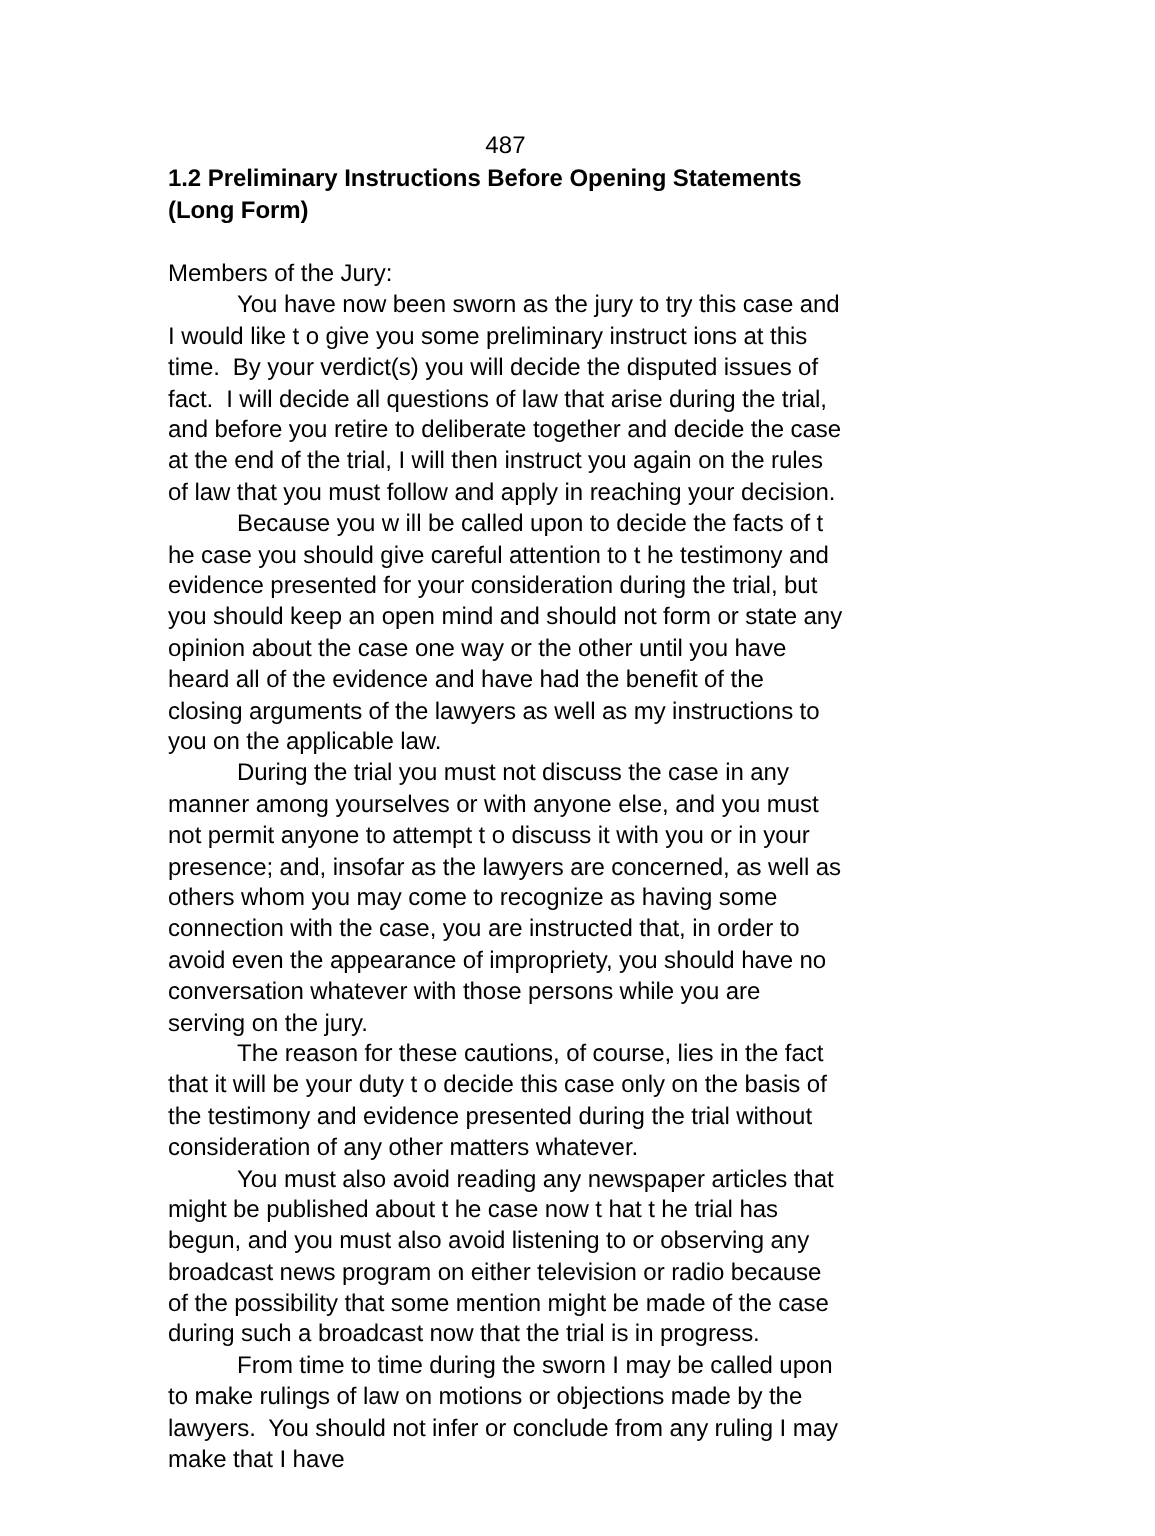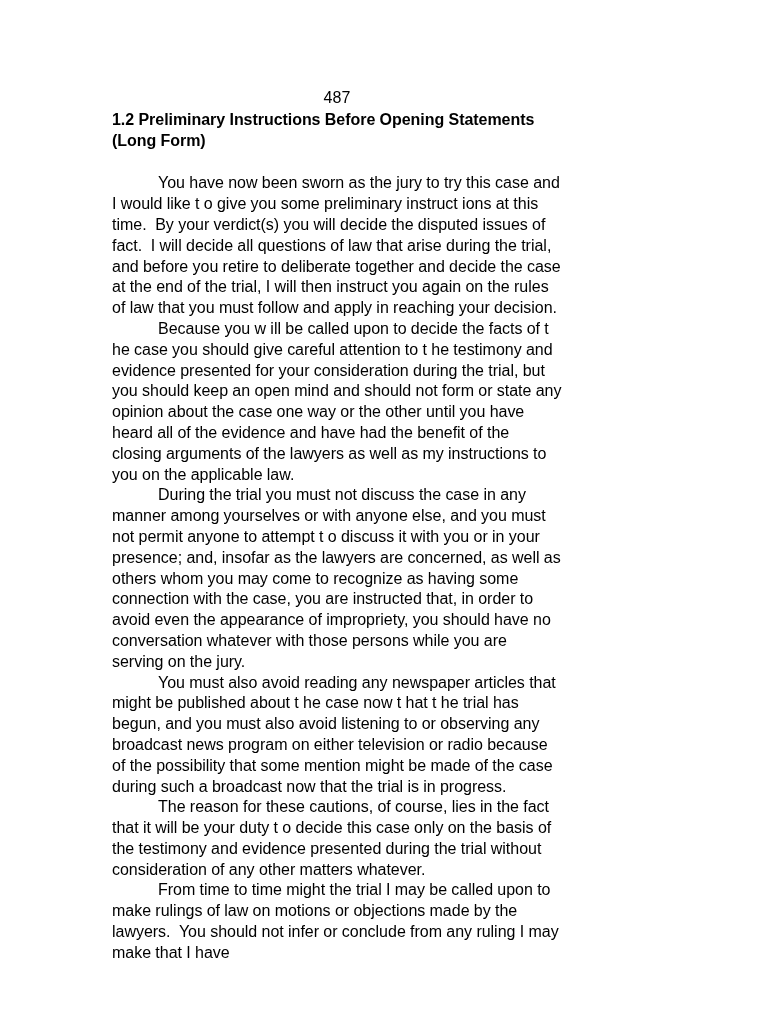--- a/index.html
+++ b/index.html
@@ -57,27 +57,28 @@
 <body>
 
 <div class="page">
 
   <div class="page-number">487</div>
 
   <h1 class="doc-title">1.2 Preliminary Instructions Before Opening Statements (Long Form)</h1>
 
   <div class="body-block">
 
+    <p class="para">Members of the Jury:</p>
 
     <p class="para indent">You have now been sworn as the jury to try this case and I would like t o give you some preliminary instruct ions at this time.  By your verdict(s) you will decide the disputed issues of fact.  I will decide all questions of law that arise during the trial, and before you retire to deliberate together and decide the case at the end of the trial, I will then instruct you again on the rules of law that you must follow and apply in reaching your decision.</p>
 
     <p class="para indent">Because you w ill be called upon to decide the facts of t he case you should give careful attention to t he testimony and evidence presented for your consideration during the trial, but you should keep an open mind and should not form or state any opinion about the case one way or the other until you have heard all of the evidence and have had the benefit of the closing arguments of the lawyers as well as my instructions to you on the applicable law.</p>
 
     <p class="para indent">During the trial you must not discuss the case in any manner among yourselves or with anyone else, and you must not permit anyone to attempt t o discuss it with you or in your presence; and, insofar as the lawyers are concerned, as well as others whom you may come to recognize as having some connection with the case, you are instructed that, in order to avoid even the appearance of impropriety, you should have no conversation whatever with those persons while you are serving on the jury.</p>
 
+    <p class="para indent">The reason for these cautions, of course, lies in the fact that it will be your duty t o decide this case only on the basis of the testimony and evidence presented during the trial without consideration of any other matters whatever.</p>
+
     <p class="para indent">You must also avoid reading any newspaper articles that might be published about t he case now t hat t he trial has begun, and you must also avoid listening to or observing any broadcast news program on either television or radio because of the possibility that some mention might be made of the case during such a broadcast now that the trial is in progress.</p>
 
-    <p class="para indent">The reason for these cautions, of course, lies in the fact that it will be your duty t o decide this case only on the basis of the testimony and evidence presented during the trial without consideration of any other matters whatever.</p>
-
-    <p class="para indent">From time to time might the trial I may be called upon to make rulings of law on motions or objections made by the lawyers.  You should not infer or conclude from any ruling I may make that I have</p>
+    <p class="para indent">From time to time during the sworn I may be called upon to make rulings of law on motions or objections made by the lawyers.  You should not infer or conclude from any ruling I may make that I have</p>
 
   </div>
 </div>
 
 </body></html>

